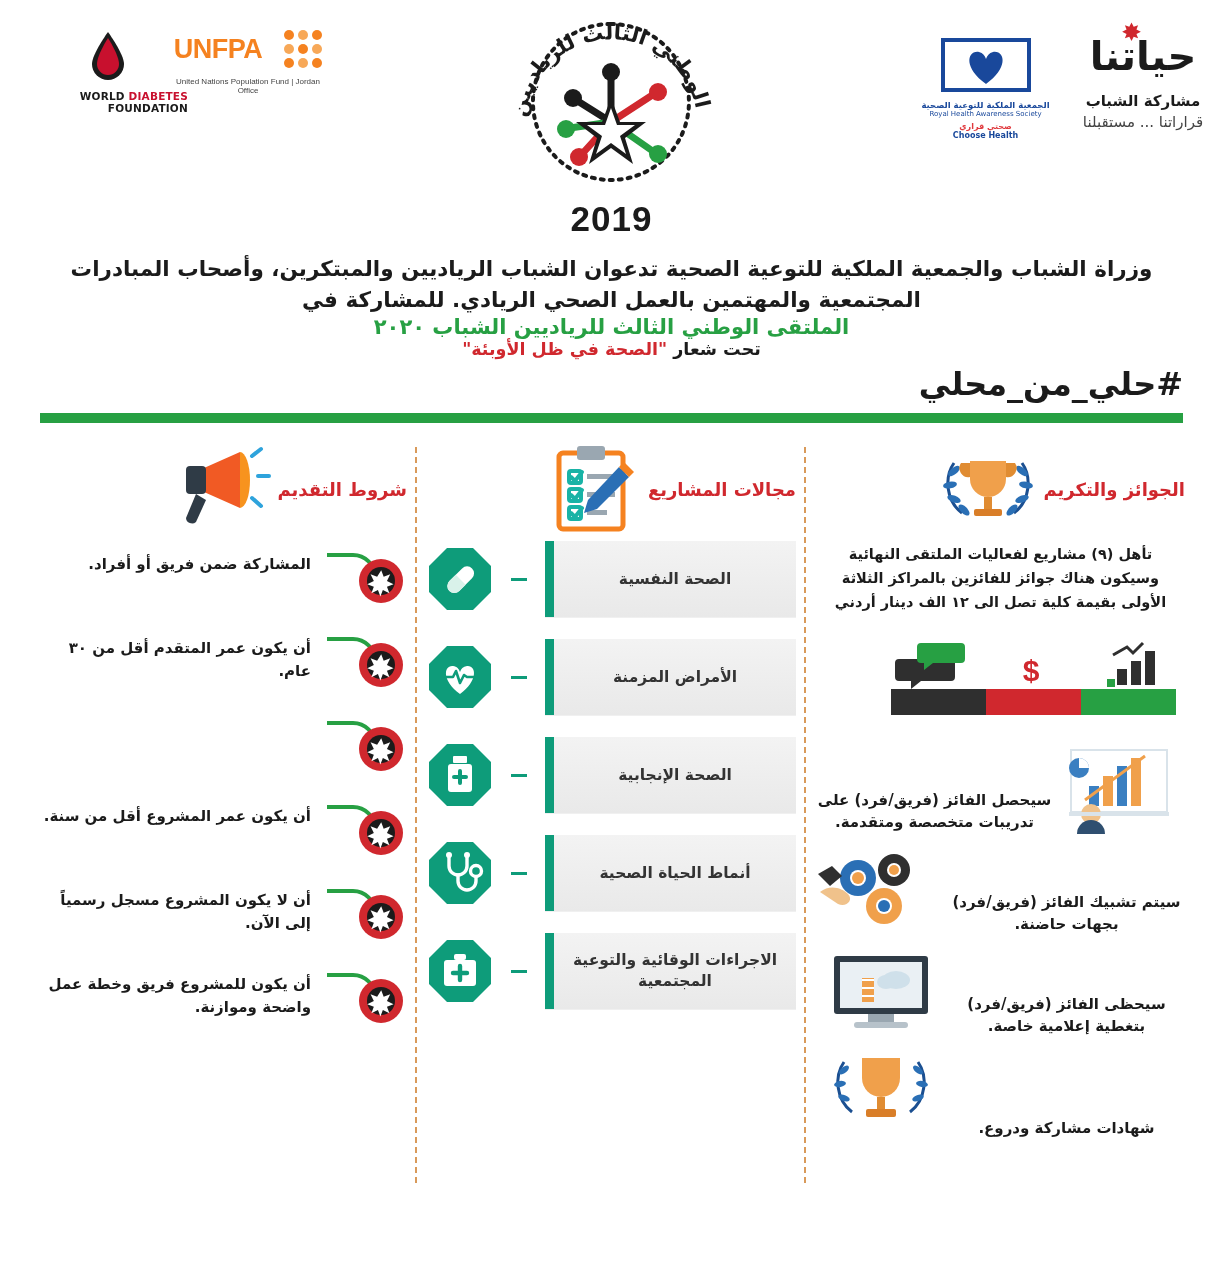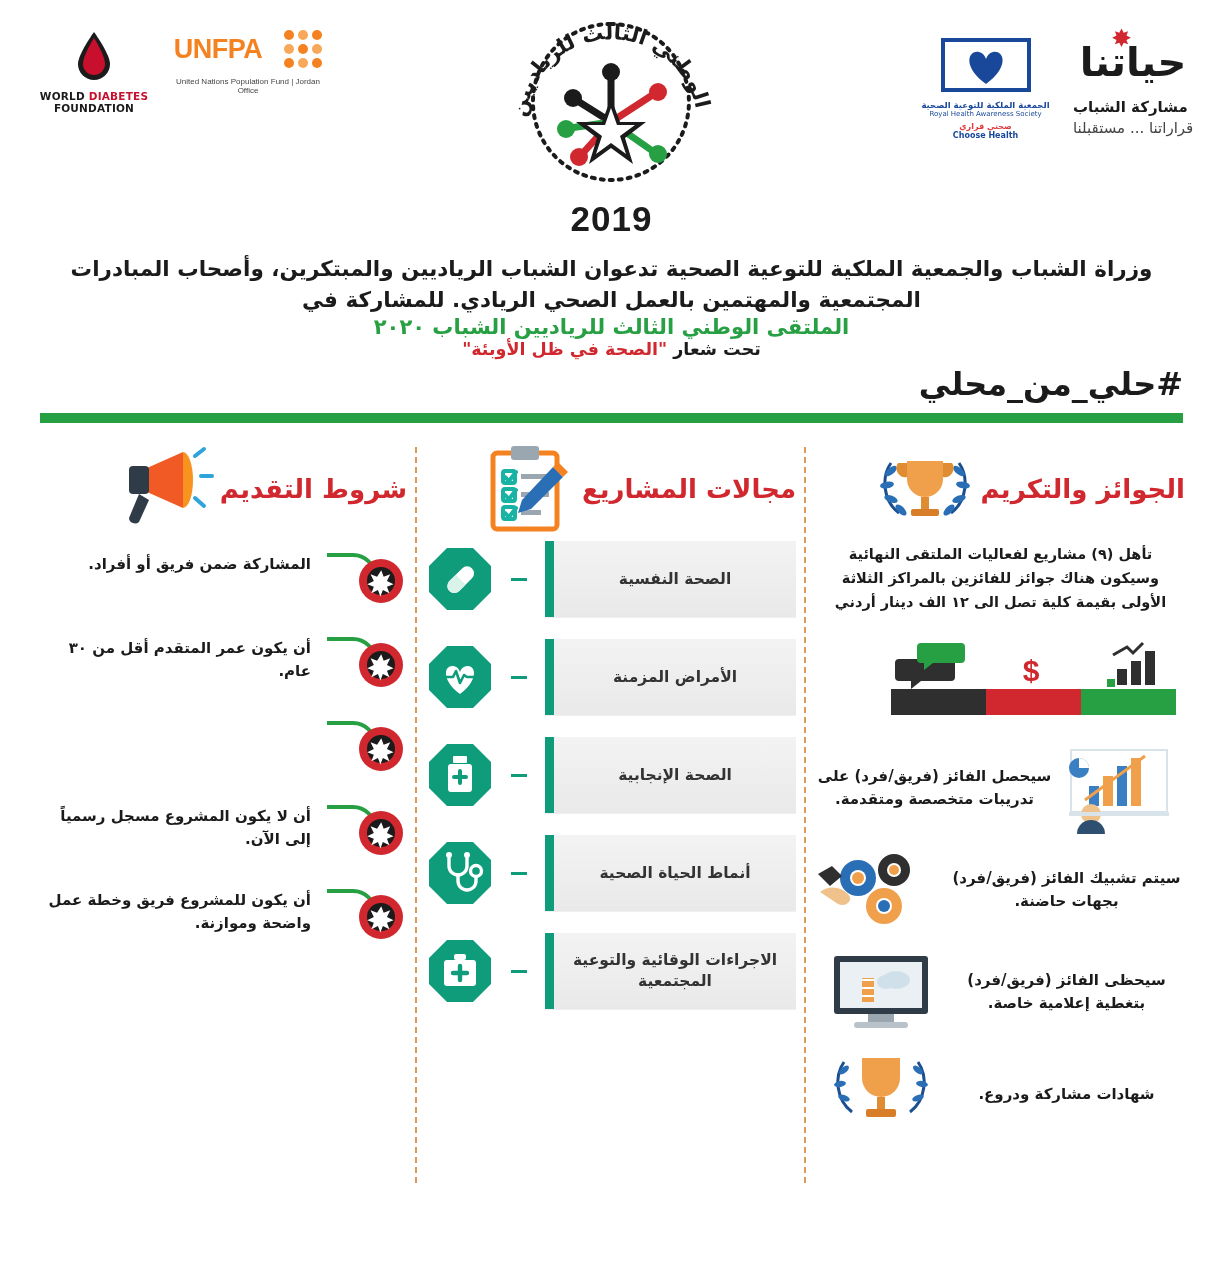--- a/index.html
+++ b/index.html
@@ -9,21 +9,21 @@
     background:#ffffff;
     font-family:"DejaVu Sans", sans-serif;
     color:#1b1b1b;
     position:relative;
     overflow:hidden;
   }
 
   
   .header { position:relative; height:250px; }
 
-  .logo-wdf { position:absolute; left:14px; top:30px; width:160px; text-align:center; }
+  .logo-wdf { position:absolute; left:28px; top:30px; width:160px; }
   .wdf-drop { width:40px; height:52px; margin:0 auto; position:relative; }
   .wdf-drop svg { display:block; }
   .wdf-text { font-size:10.5px; font-weight:bold; letter-spacing:.2px; margin-top:8px; color:#1b1b1b; }
   .wdf-text .red { color:#c8102e; }
 
   .logo-unfpa { position:absolute; left:168px; top:30px; width:160px; text-align:center; }
   .unfpa-row { display:flex; align-items:center; justify-content:center; gap:22px; }
   .unfpa-dots { display:grid; grid-template-columns:repeat(3, 10px); grid-gap:4px; }
   .unfpa-dots i { display:block; width:10px; height:10px; border-radius:50%; background:#f58220; }
   .unfpa-dots i.o { background:#f7a858; }
@@ -34,21 +34,21 @@
   .logo-center .ring { position:relative; width:215px; height:185px; margin:0 auto; }
   .logo-year { font-size:35px; font-weight:bold; letter-spacing:1px; margin-top:2px; font-family:"Liberation Sans", sans-serif; }
 
   .logo-rhas { position:absolute; right:150px; top:38px; width:175px; text-align:center; }
   .rhas-mark { width:90px; height:58px; margin:0 auto; }
   .rhas-l1 { font-size:8.5px; font-weight:bold; color:#19489b; margin-top:4px; }
   .rhas-l2 { font-size:7px; color:#19489b; }
   .rhas-l3 { font-size:8px; color:#e03a3e; margin-top:4px; font-weight:bold; }
   .rhas-l4 { font-size:8px; color:#19489b; font-weight:bold; }
 
-  .logo-moy { position:absolute; right:10px; top:26px; width:140px; text-align:left; }
+  .logo-moy { position:absolute; right:10px; top:20px; width:140px; text-align:center; }
   .moy-mark { height:70px; }
   .moy-l1 { font-size:15px; font-weight:bold; color:#1b1b1b; margin-top:2px; }
   .moy-l2 { font-size:15px; color:#444; margin-top:3px; }
 
   
   .intro { text-align:center; padding:4px 60px 0 60px; }
   .intro p { margin:0; }
   .intro-main {
     font-size:21.5px; font-weight:bold; line-height:1.42; color:#1b1b1b;
   }
@@ -66,21 +66,21 @@
 
   
   .columns { display:flex; flex-direction:row; padding:16px 28px 0 28px; height:770px; }
   .col { flex:1; position:relative; padding:0 10px; }
   .col.with-sep::before {
     content:""; position:absolute; right:0; top:8px; bottom:10px; width:0;
     border-right:2px dashed #d99a5a;
   }
 
   .col-head { display:flex; align-items:center; justify-content:flex-start; gap:10px; height:100px; }
-  .col-title { font-size:26px; font-weight:bold; color:#d0282e; }
+  .col-title { font-size:18px; font-weight:bold; color:#d0282e; }
   .col-icon { width:90px; height:90px; flex:0 0 90px; display:flex; align-items:center; justify-content:center; }
 
   
   .cond-list { margin-top:6px; }
   .cond-item { display:flex; align-items:flex-start; gap:12px; margin-bottom:22px; }
   .cond-badge { position:relative; width:84px; height:62px; flex:0 0 84px; }
   .cond-text { font-size:15px; line-height:1.5; font-weight:bold; color:#1b1b1b; text-align:right; padding-top:8px; flex:1; }
 
   
   .areas { margin-top:2px; }
@@ -90,21 +90,21 @@
     border-left:9px solid #0e9c7a; display:flex; align-items:center; justify-content:center;
     font-size:15.5px; font-weight:bold; color:#333; text-align:center; line-height:1.35;
     box-shadow:0 1px 0 rgba(0,0,0,.06);
   }
   .area-conn { width:16px; height:3px; background:#0e9c7a; }
   .area-oct { width:66px; height:66px; flex:0 0 66px; display:flex; align-items:center; justify-content:center; }
 
   
   .prize-para { font-size:14.5px; line-height:1.65; font-weight:bold; text-align:center; padding:0 8px; margin-top:4px; }
   .prize-bar { margin:18px 4px 6px 4px; }
-  .prize-item { display:flex; align-items:center; gap:2px; margin-top:10px; }
+  .prize-item { display:flex; align-items:flex-end; gap:2px; margin-top:10px; }
   .prize-img { width:130px; flex:0 0 130px; height:92px; display:flex; align-items:center; justify-content:center; }
   .prize-text { font-size:15px; line-height:1.5; font-weight:bold; flex:1; text-align:center; }
 
   svg { overflow:visible; }
 </style>
 </head>
 <body>
 
 <div class="header">
 
@@ -492,41 +492,52 @@
         <div class="cond-badge">
           <svg width="84" height="62" viewBox="0 0 84 62">
             <path d="M4 10 h26 a22 22 0 0 1 22 22" fill="none" stroke="#27a043" stroke-width="4"></path>
             <circle cx="58" cy="36" r="22" fill="#d0282e"></circle>
             <circle cx="58" cy="36" r="14" fill="#1b1b1b"></circle>
             <path d="M58 24 l3 8 8-3 -4 8 8 4 -8 3 3 8 -8-4 -3 8 -3-8 -8 4 3-8 -8-3 8-4 -4-8 8 3 Z" fill="#fff" transform="translate(0,-1) scale(.82) translate(13,8)"></path>
           </svg>
         </div>
       </div>
 
-
       <div class="cond-item">
         <div class="cond-badge">
           <svg width="84" height="62" viewBox="0 0 84 62">
             <path d="M4 10 h26 a22 22 0 0 1 22 22" fill="none" stroke="#27a043" stroke-width="4"></path>
             <circle cx="58" cy="36" r="22" fill="#d0282e"></circle>
             <circle cx="58" cy="36" r="14" fill="#1b1b1b"></circle>
             <path d="M58 24 l3 8 8-3 -4 8 8 4 -8 3 3 8 -8-4 -3 8 -3-8 -8 4 3-8 -8-3 8-4 -4-8 8 3 Z" fill="#fff" transform="translate(0,-1) scale(.82) translate(13,8)"></path>
           </svg>
         </div>
-        <div class="cond-text">أن لا يكون المشروع مسجل رسمياً إلى الآن.</div>
+        <div class="cond-text">أن يكون عمر المشروع أقل من سنة.</div>
       </div>
 
       <div class="cond-item">
         <div class="cond-badge">
           <svg width="84" height="62" viewBox="0 0 84 62">
             <path d="M4 10 h26 a22 22 0 0 1 22 22" fill="none" stroke="#27a043" stroke-width="4"></path>
             <circle cx="58" cy="36" r="22" fill="#d0282e"></circle>
             <circle cx="58" cy="36" r="14" fill="#1b1b1b"></circle>
             <path d="M58 24 l3 8 8-3 -4 8 8 4 -8 3 3 8 -8-4 -3 8 -3-8 -8 4 3-8 -8-3 8-4 -4-8 8 3 Z" fill="#fff" transform="translate(0,-1) scale(.82) translate(13,8)"></path>
           </svg>
         </div>
+        <div class="cond-text">أن لا يكون المشروع مسجل رسمياً إلى الآن.</div>
+      </div>
+
+      <div class="cond-item">
+        <div class="cond-badge">
+          <svg width="84" height="62" viewBox="0 0 84 62">
+            <path d="M4 10 h26 a22 22 0 0 1 22 22" fill="none" stroke="#27a043" stroke-width="4"></path>
+            <circle cx="58" cy="36" r="22" fill="#d0282e"></circle>
+            <circle cx="58" cy="36" r="14" fill="#1b1b1b"></circle>
+            <path d="M58 24 l3 8 8-3 -4 8 8 4 -8 3 3 8 -8-4 -3 8 -3-8 -8 4 3-8 -8-3 8-4 -4-8 8 3 Z" fill="#fff" transform="translate(0,-1) scale(.82) translate(13,8)"></path>
+          </svg>
+        </div>
         <div class="cond-text">أن يكون للمشروع فريق وخطة عمل واضحة وموازنة.</div>
       </div>
 
     </div>
   </div>
 
 </div>
 
 </body></html>

